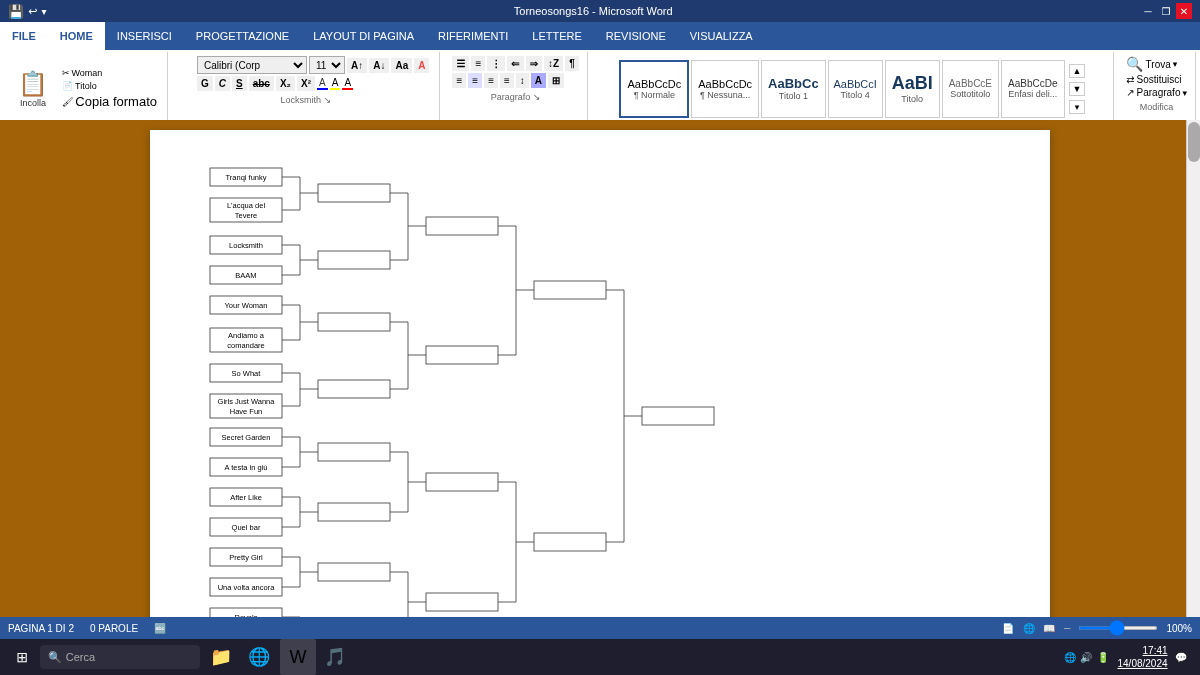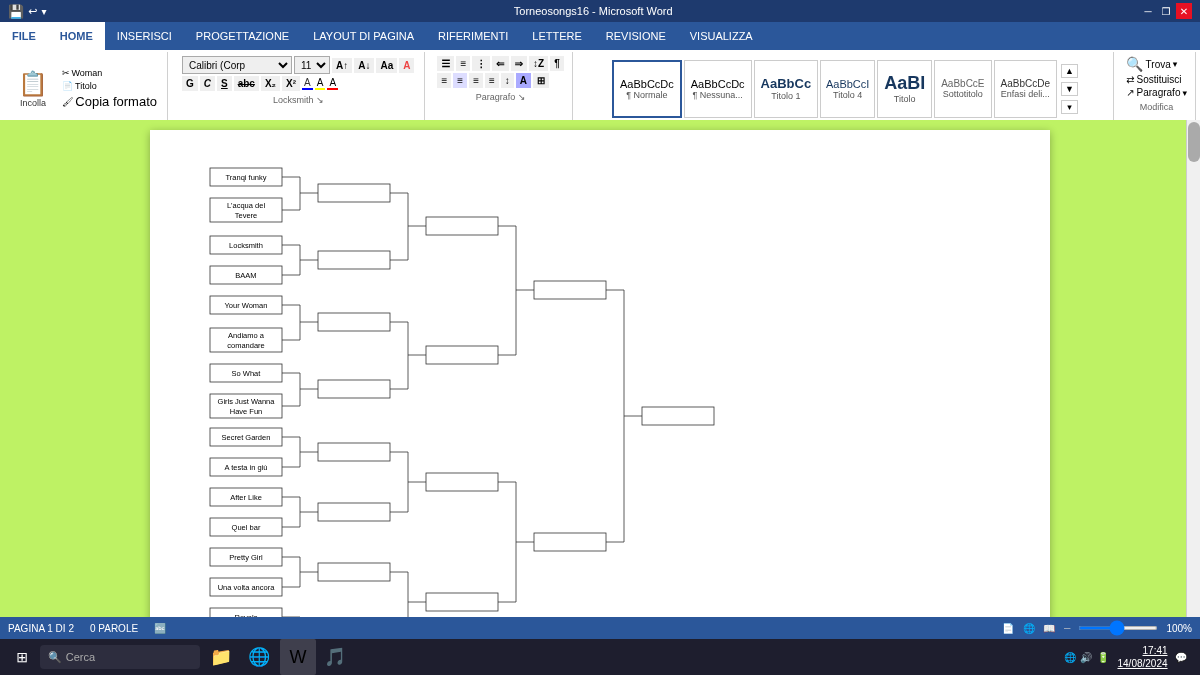--- a/index.html
+++ b/index.html
@@ -56,21 +56,21 @@
     .incolla-btn {
       display: flex; flex-direction: column; align-items: center; padding: 4px 8px;
       cursor: pointer; font-size: 9px; color: #333;
     }
     .incolla-icon { font-size: 24px; }
 
     .small-btns { display: flex; flex-direction: column; gap: 1px; }
     .small-btn { font-size: 9px; padding: 1px 4px; cursor: pointer; display: flex; align-items: center; gap: 2px; }
 
     
-    .font-section { display: flex; flex-direction: column; gap: 2px; padding: 2px 4px; }
+    .font-section { display: flex; flex-direction: column; gap: 2px; padding: 2px 4px; margin-left: 15px; }
     .font-row { display: flex; align-items: center; gap: 2px; }
     .font-select {
       font-size: 10px; border: 1px solid #aaa; padding: 1px 2px; width: 110px; height: 18px;
     }
     .font-size-select { font-size: 10px; border: 1px solid #aaa; padding: 1px 2px; width: 36px; height: 18px; }
     .font-btn { font-size: 10px; border: 1px solid transparent; padding: 1px 3px; cursor: pointer; font-weight: bold; }
 
     
     #statusbar {
       position: absolute; bottom: 36px; left: 0; right: 0; height: 22px;
@@ -92,21 +92,21 @@
     .taskbar-right { margin-left: auto; display: flex; align-items: center; gap: 8px; color: white; font-size: 10px; padding-right: 8px; }
     .sys-tray { display: flex; align-items: center; gap: 4px; }
     .time-block { text-align: right; line-height: 1.3; }
 
     
     #doc-area {
       position: absolute;
       top: 120px; 
       bottom: 58px; 
       left: 0; right: 0;
-      background: #bef264;
+      background: #a16207;
       overflow: hidden;
     }
     #scrollbar-right {
       position: absolute; right: 0; top: 0; bottom: 0; width: 14px;
       background: #f0f0f0; border-left: 1px solid #ccc;
     }
     .scroll-thumb { width: 12px; height: 40px; background: #aaa; border-radius: 6px; margin: 2px auto; }
 
     #page {
       background: white;

